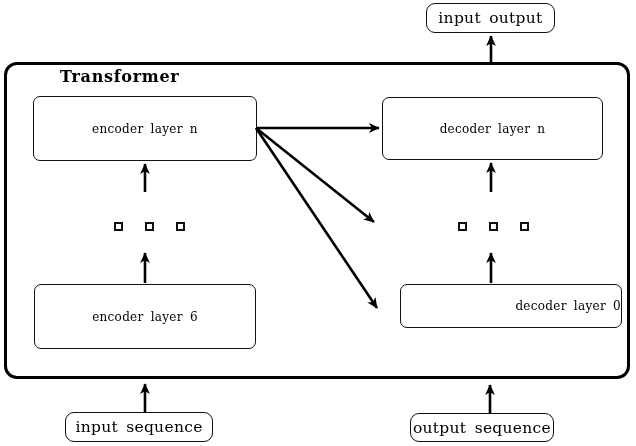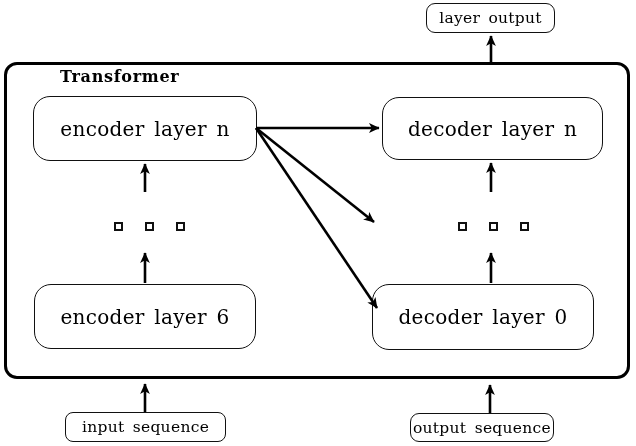--- a/index.html
+++ b/index.html
@@ -29,26 +29,26 @@
     font-weight: bold;
     font-size: 16px;
     letter-spacing: 0.7px;
     white-space: nowrap;
   }
 
   
   .node {
     box-sizing: border-box;
     border: 1.4px solid #111111;
-    border-radius: 17px;
+    border-radius: 7px;
     background: #ffffff;
     display: flex;
     align-items: center;
     justify-content: center;
-    font-size: 20px;
+    font-size: 12px;
     letter-spacing: 0.3px;
     word-spacing: 3px;
     white-space: nowrap;
   }
   .pill {
     border-radius: 9px;
     font-size: 15.5px;
   }
 
   
@@ -84,28 +84,28 @@
 
   <div class="abs node" style="left:33px;  top:96px;  width:224px; height:65px;">
     <span>encoder layer n</span>
   </div>
   <div class="abs node" style="left:382px; top:97px;  width:221px; height:63px;">
     <span>decoder layer n</span>
   </div>
   <div class="abs node" style="left:34px;  top:284px; width:222px; height:65px;">
     <span>encoder layer 6</span>
   </div>
-  <div class="abs node" style="left:372px; top:284px; width:222px; height:66px;">
+  <div class="abs node" style="left:400px; top:284px; width:222px; height:44px;justify-content:flex-end;">
     <span>decoder layer 0</span>
   </div>
 
   <div class="abs node pill" style="left:426px; top:3px;   width:129px; height:30px;">
-    <span>layer output</span>
+    <span>input output</span>
   </div>
-  <div class="abs node pill" style="left:65px;  top:412px; width:161px; height:30px;border-radius:8px;">
+  <div class="abs node pill" style="left:65px;  top:412px; width:148px; height:30px;">
     <span>input sequence</span>
   </div>
   <div class="abs node pill" style="left:410px; top:413px; width:144px; height:29px;">
     <span>output sequence</span>
   </div>
 
   <div>
     <span class="dot-sq" style="left:114px; top:222px;"></span>
     <span class="dot-sq" style="left:145px; top:222px;"></span>
     <span class="dot-sq" style="left:176px; top:222px;"></span>

